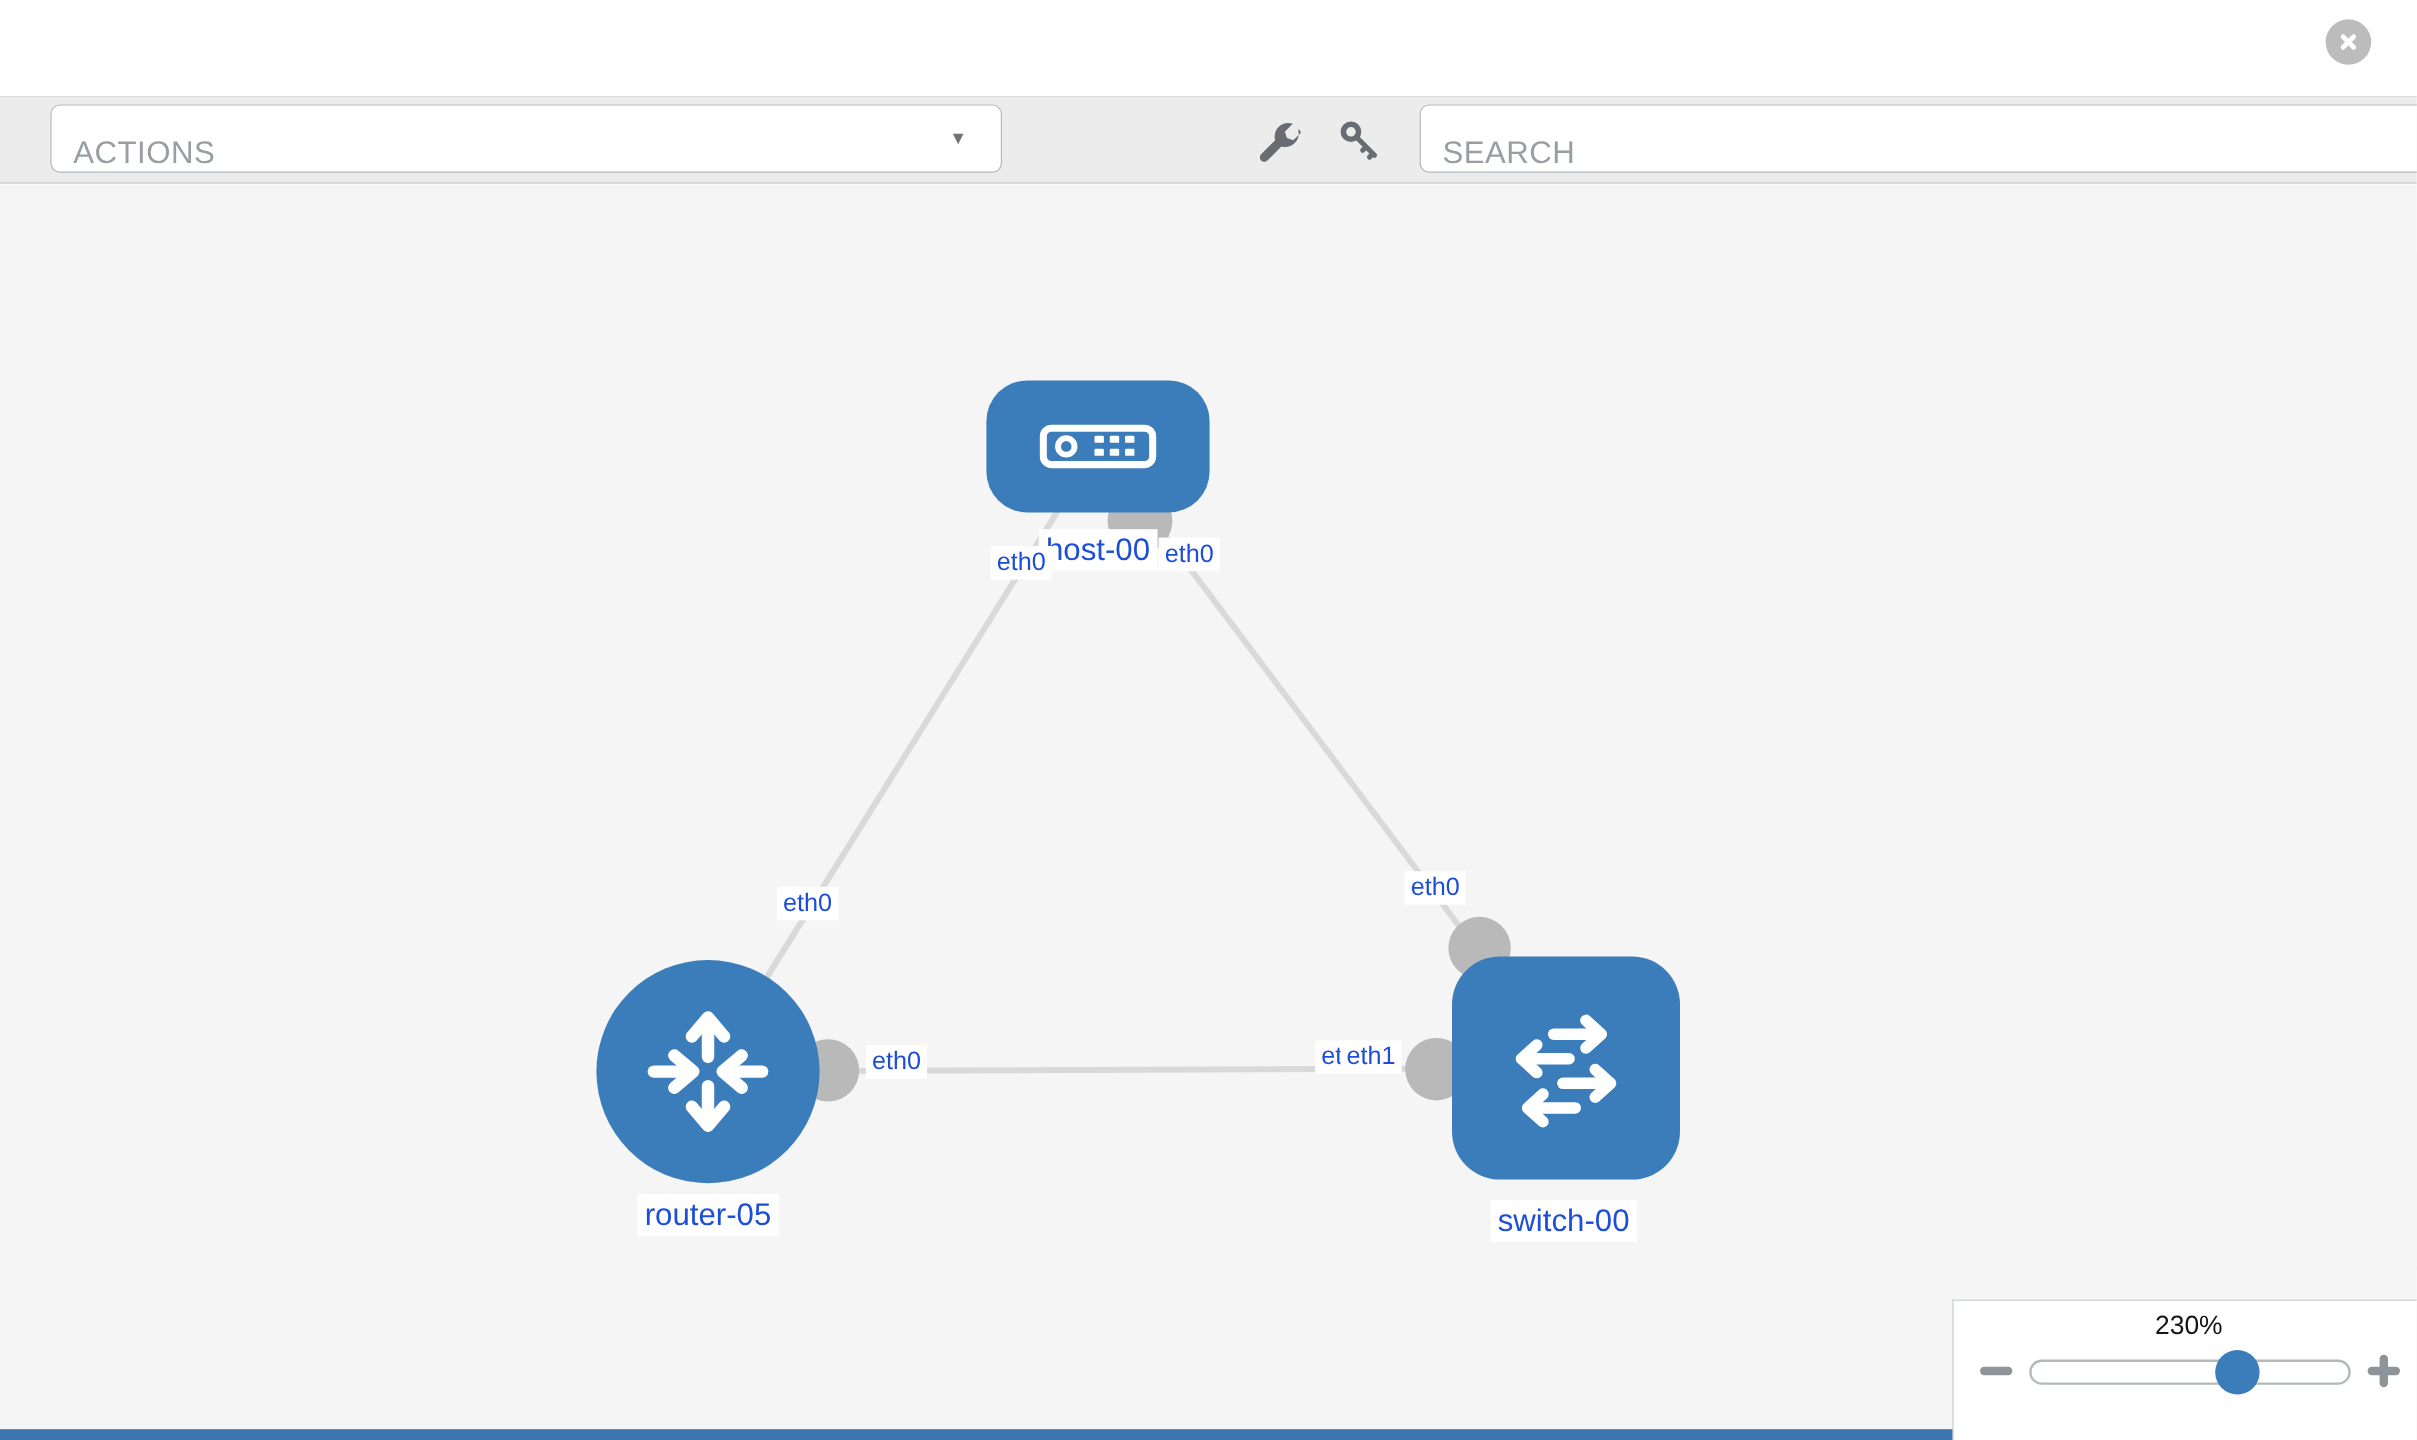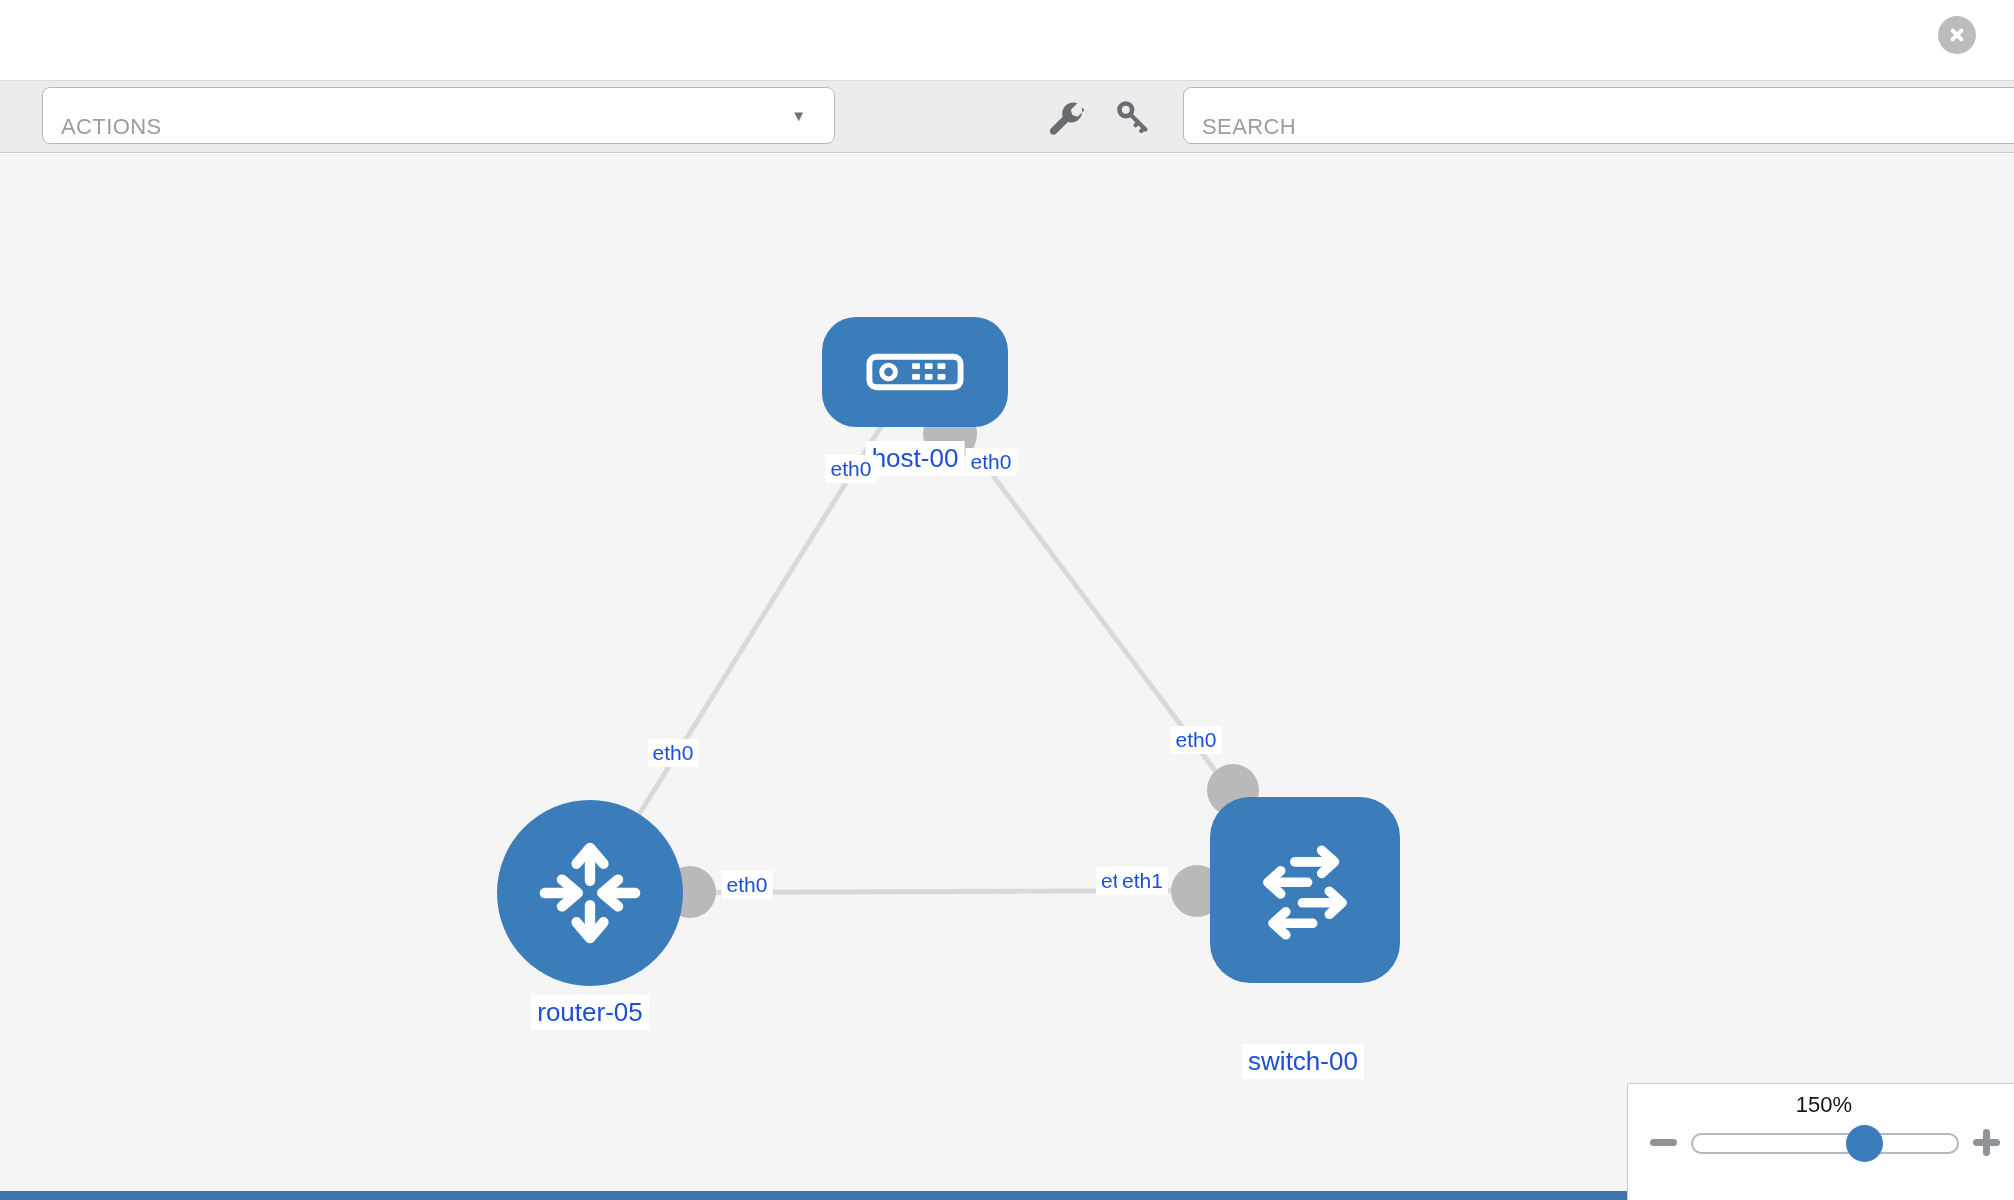--- a/index.html
+++ b/index.html
@@ -11,21 +11,21 @@
   
   .header{position:absolute;left:0;top:0;width:2014px;height:80px;background:#fff;display:flex;align-items:center;}
   .header-title{margin-left:40px;font-size:28px;font-weight:700;color:#4d4d4d;letter-spacing:.2px;}
   .close-btn{position:absolute;left:1938px;top:16px;width:38px;height:38px;border-radius:50%;
     background:#bcbcbc;display:flex;align-items:center;justify-content:center;cursor:pointer;}
   
   .toolbar{position:absolute;left:0;top:80px;width:2014px;height:73px;background:#ececec;
     border-top:1px solid #dcdcdc;border-bottom:1px solid #c9c9c9;box-sizing:border-box;}
   .select-box{position:absolute;top:6px;height:57px;background:#fff;border:1px solid #b4b9bd;border-radius:8px;
     box-sizing:border-box;display:flex;align-items:center;cursor:pointer;}
-  .select-box .ph{margin-left:18px;font-size:22px;color:#989ea3;letter-spacing:.4px;margin-top:23px;}
+  .select-box .ph{margin-left:18px;font-size:26px;color:#989ea3;letter-spacing:.4px;margin-top:23px;}
   .select-box .caret{position:absolute;right:28px;top:50%;transform:translateY(-52%);font-size:15px;color:#6e747a;}
   .tool-icon{position:absolute;top:16px;width:40px;height:40px;display:flex;align-items:center;justify-content:center;cursor:pointer;}
   
   .canvas{position:absolute;left:0;top:154px;width:2014px;height:1046px;background:#f5f5f5;}
   .net-svg{position:absolute;left:0;top:0;}
   .node{position:absolute;background:#3b7cba;display:flex;align-items:center;justify-content:center;cursor:pointer;}
   .node-host{left:822px;top:163px;width:186px;height:110px;border-radius:34px;}
   .node-router{left:497px;top:646px;width:186px;height:186px;border-radius:50%;}
   .node-switch{left:1210px;top:643px;width:190px;height:186px;border-radius:40px;}
   .chip{position:absolute;background:#fff;color:#1d4ed8;white-space:nowrap;}
@@ -145,33 +145,33 @@
             <path d="M69 51 L79 60 L69 69"></path>
           <path d="M56 76 L28 76"></path>
             <path d="M35 67 L25 76 L35 85"></path>
         </g>
       </svg>
     </span>
   </div>
 
   <div class="chip node-label" style="left:915px;top:287px;">host-00</div>
   <div class="chip node-label" style="left:590px;top:841px;">router-05</div>
-  <div class="chip node-label" style="left:1303px;top:846px;margin-top:44px;">switch-00</div>
+  <div class="chip node-label" style="left:1303px;top:846px;">switch-00</div>
 
   <div class="chip eth-label eth-center" style="left:851px;top:301px;">eth0</div>
   <div class="chip eth-label eth-center" style="left:673px;top:585px;">eth0</div>
   <div class="chip eth-label eth-center" style="left:991px;top:294px;">eth0</div>
   <div class="chip eth-label eth-center" style="left:1196px;top:572px;">eth0</div>
   <div class="chip eth-label eth-center" style="left:747px;top:717px;">eth0</div>
   <div class="chip eth-label" style="left:1096px;top:713px;">eth0</div>
   <div class="chip eth-label" style="left:1117px;top:713px;">eth1</div>
 </div>
 
 <div class="zoom-panel">
-  <div class="zoom-level">150%</div>
+  <div class="zoom-level">230%</div>
   <div class="zoom-minus"></div>
   <div class="zoom-track"></div>
   <div class="zoom-thumb"></div>
   <div class="zoom-plus">
       <span class="h"></span>
       <span class="v"></span>
     </div>
 </div>
 
 <div class="bottom-bar"></div>

